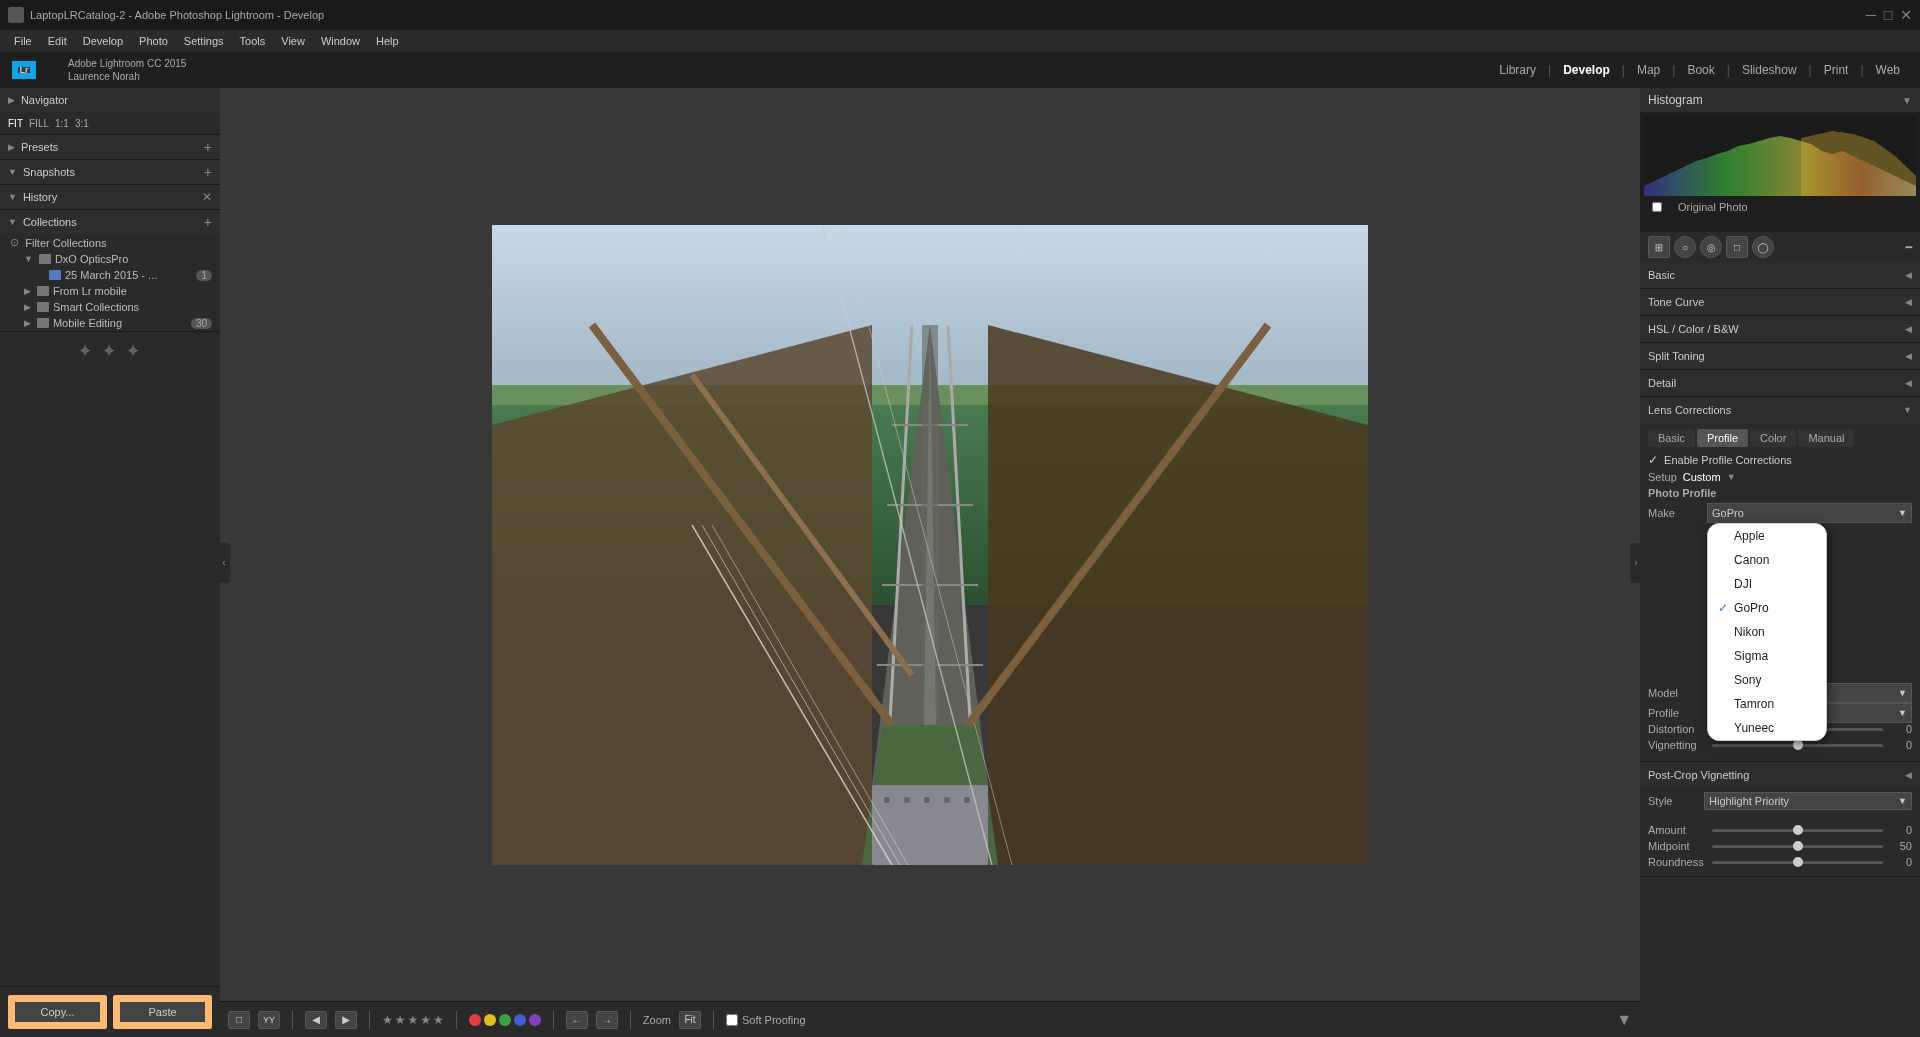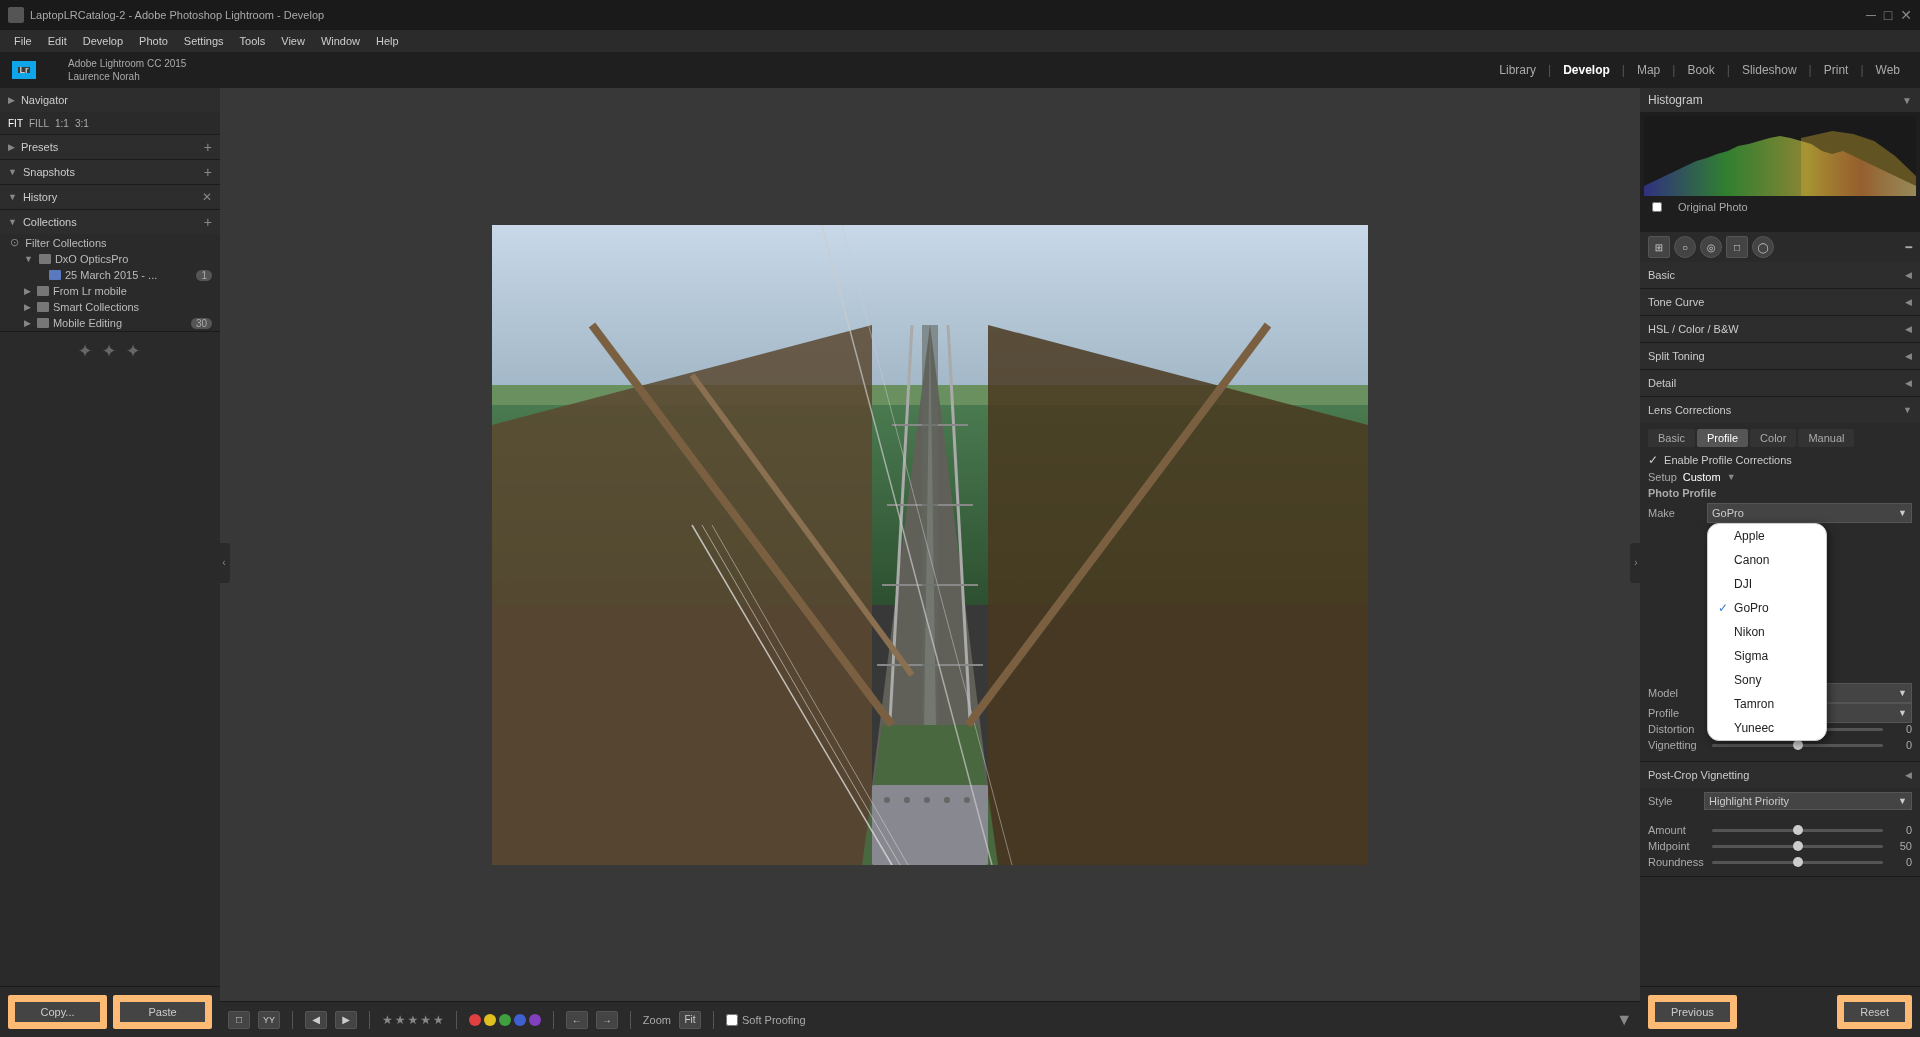--- a/index.html
+++ b/index.html
@@ -1076,18 +1076,14 @@
         <div class="slider-row">
           <span class="slider-label">Roundness</span>
           <div class="slider-track">
             <div class="slider-thumb" style="left:50%;"></div>
           </div>
           <span class="slider-value">0</span>
         </div>
       </div>
     </div>
 
-    <div id="right-bottom" style="margin-top: auto;">
-      <button class="action-btn">Previous</button>
-      <button class="action-btn">Reset</button>
-    </div>
   </div>
 </div>
 
 </body></html>

